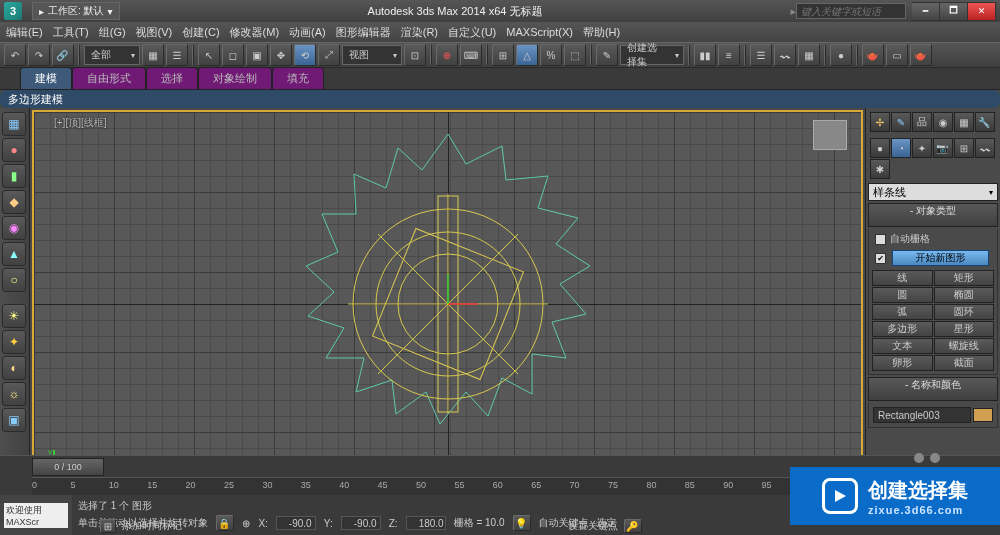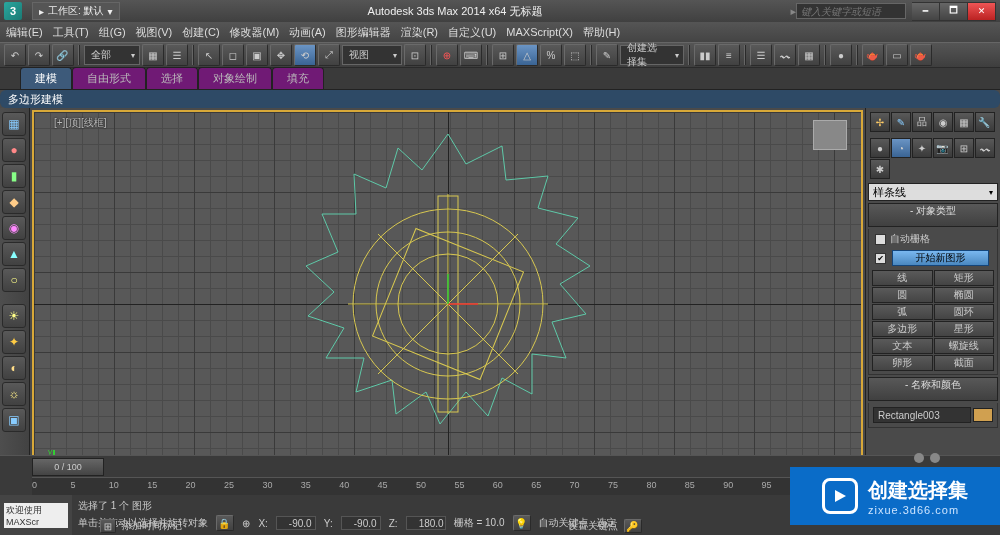--- a/index.html
+++ b/index.html
@@ -278,21 +278,21 @@
   color:#fff;
   gap:10px;
   z-index:10;
 }
 .wm-play {
   width:36px;height:36px;border:3px solid #fff;border-radius:8px;
   display:flex;align-items:center;justify-content:center;
 }
 .wm-text { display:flex;flex-direction:column; }
 .wm-big { font-size:20px; font-weight:bold; }
-.wm-small { font-size:11px; letter-spacing:1px; color:#cce4ff; }
+.wm-small { font-size:11px; letter-spacing:1px; color:#cce4ff;font-weight:bold; }
 .dots { position:absolute; right:60px; bottom:72px; display:flex; gap:6px; z-index:9; }
 .dot { width:10px;height:10px;border-radius:50%;background:#888; }
 </style>
 </head>
 <body>
 
 <div class="titlebar">
   <div class="app-icon">3</div>
   <div class="title-dropdowns">
     <div class="title-drop">▸ <span>工作区: 默认</span> ▾</div>

